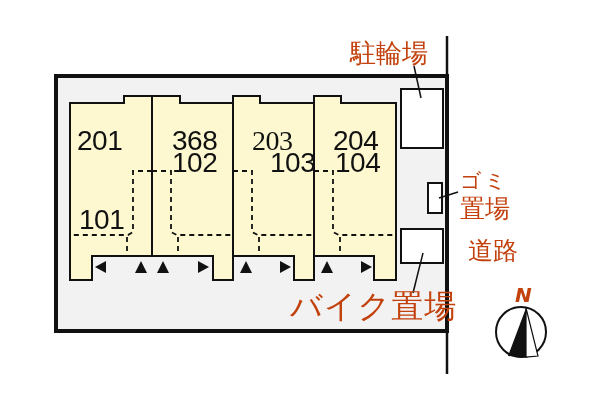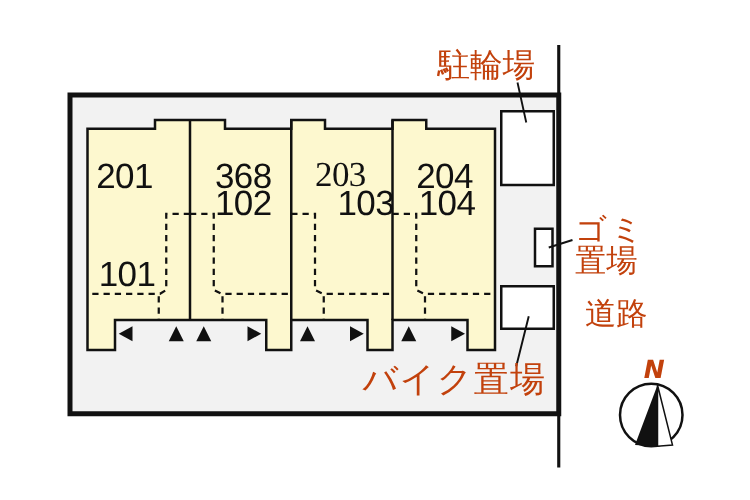--- a/index.html
+++ b/index.html
@@ -69,18 +69,18 @@
   <div class="unit-num" style="left:77px; top:127px;">201</div>
   <div class="unit-num" style="left:79px; top:166px;margin-top:40px;">101</div>
   <div class="unit-num" style="left:172px; top:127px;">368</div>
   <div class="unit-num" style="left:172px; top:149px;">102</div>
   <div class="unit-num" style="left:252px; top:127px;font-family:Liberation Serif, serif;">203</div>
   <div class="unit-num" style="left:254px; top:149px;margin-left:16px;">103</div>
   <div class="unit-num" style="left:333px; top:127px;">204</div>
   <div class="unit-num" style="left:335px; top:149px;">104</div>
 
   <div class="lbl" style="left:350px; top:40px; font-size:26px;">駐輪場</div>
-  <div class="lbl" style="left:460px; top:171px; font-size:25px; letter-spacing:3px;">ゴミ</div>
+  <div class="lbl" style="left:460px; top:171px; font-size:21px; letter-spacing:3px;">ゴミ</div>
   <div class="lbl" style="left:468px; top:238px; font-size:25px;">道路</div>
   <div class="lbl" style="left:460px; top:196px; font-size:25px;">置場</div>
-  <div class="lbl" style="left:290px; top:290px; font-size:28px; letter-spacing:1px;">バイク置場</div>
+  <div class="lbl" style="left:290px; top:290px; font-size:32px; letter-spacing:1px;">バイク置場</div>
   <div class="lbl" style="left:515px; top:285px; font-size:20px; font-weight:bold; font-style:italic; font-family:'DejaVu Sans', sans-serif;">N</div>
 </div>
 
 </body></html>

